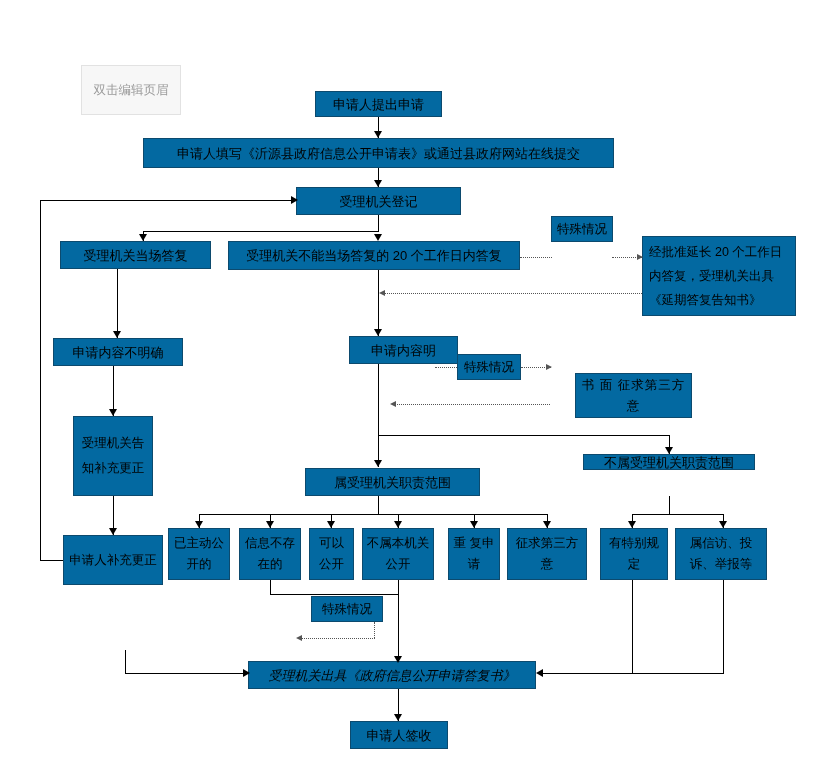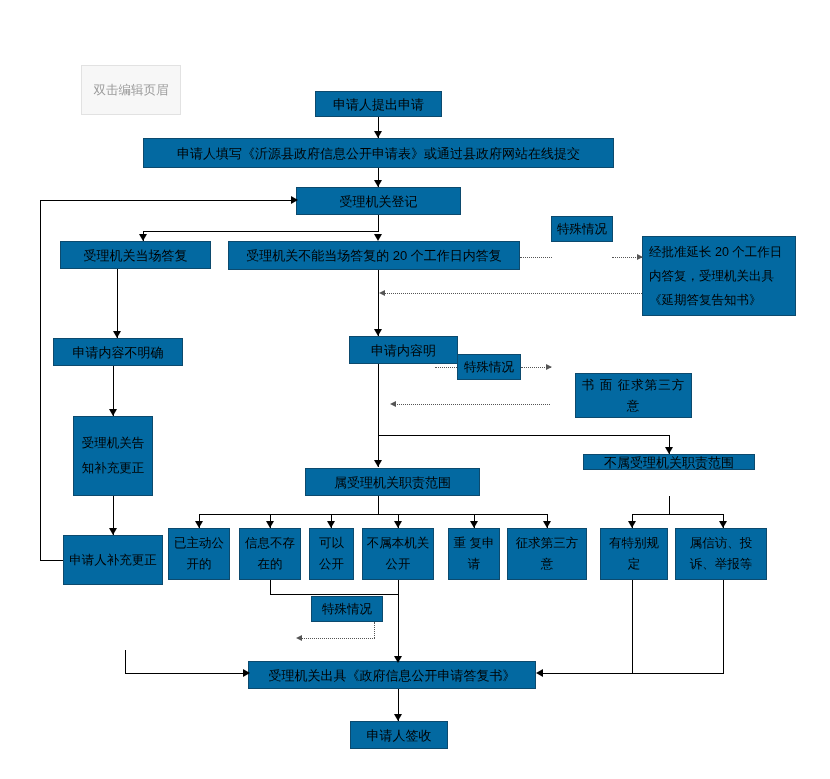--- a/index.html
+++ b/index.html
@@ -242,17 +242,17 @@
 
   <div class="node small" style="left:507px; top:528px; width:80px; height:52px; line-height:21px;">征求第三方意</div>
 
   <div class="node small" style="left:600px; top:528px; width:68px; height:52px; line-height:21px;">有特别规定</div>
 
   <div class="node small" style="left:675px; top:528px; width:92px; height:52px; line-height:21px;">属信访、投诉、举报等</div>
 
   <div class="node small" style="left:311px; top:596px; width:72px; height:26px;">特殊情况</div>
 
 
-  <div class="node" style="left:248px; top:661px; width:288px; height:28px;">受理机关出具《政府信息公开申请答复书》</div>
+  <div class="node" style="left:248px; top:661px; width:288px; height:28px;font-style:italic;">受理机关出具《政府信息公开申请答复书》</div>
 
   <div class="node" style="left:350px; top:721px; width:98px; height:28px;">申请人签收</div>
 
 </div>
 
 </body></html>

